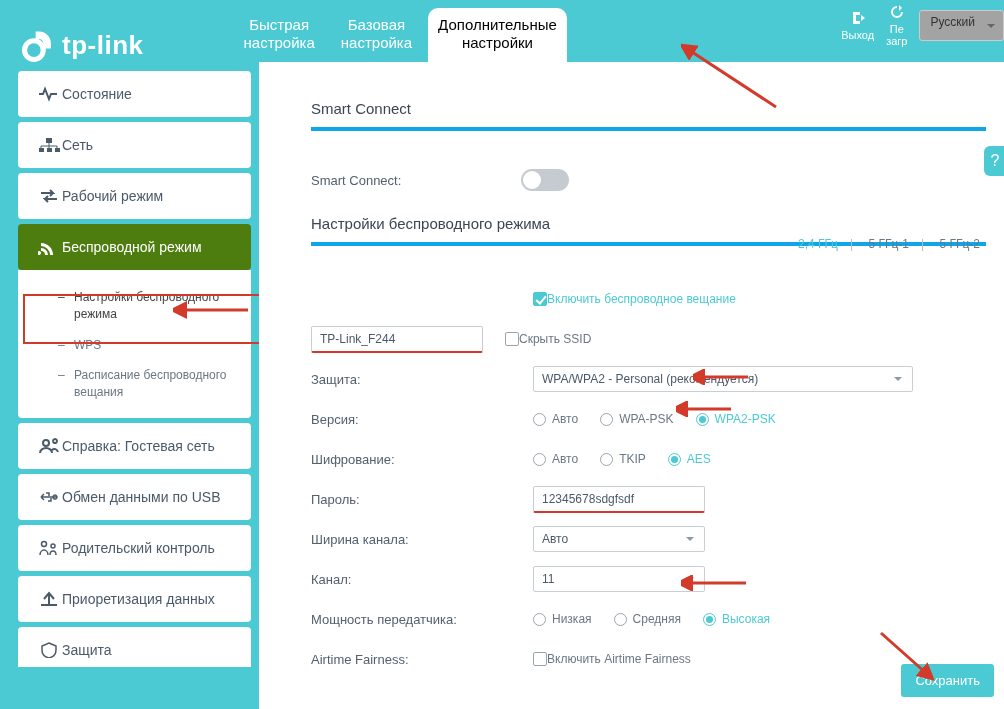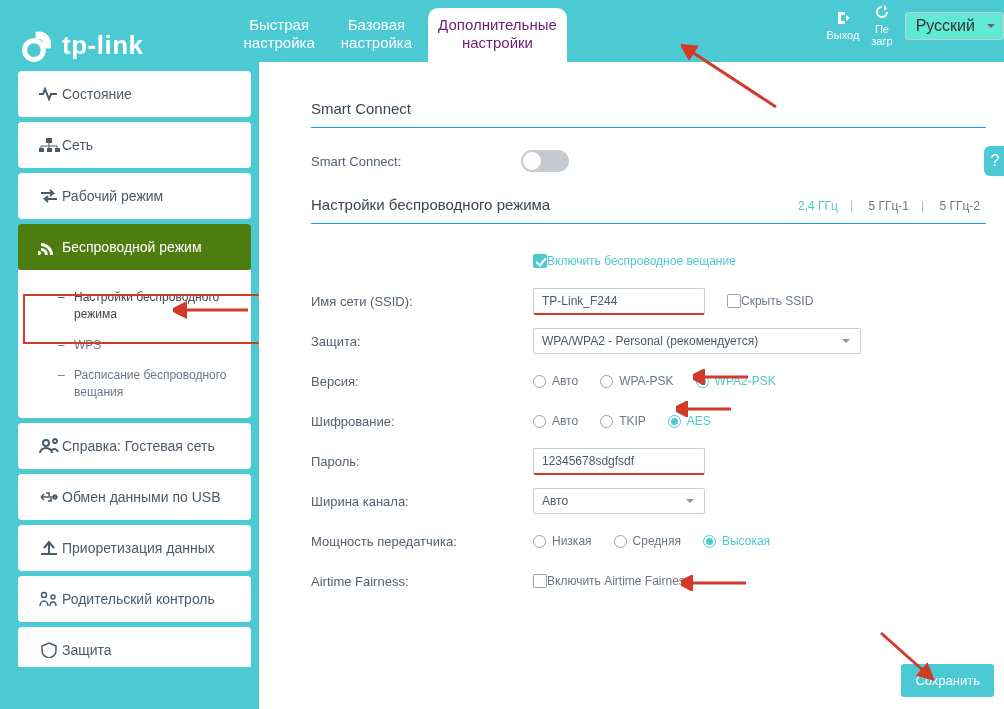--- a/index.html
+++ b/index.html
@@ -3,55 +3,55 @@
 <meta charset="utf-8">
 <style>
 *{box-sizing:border-box;margin:0;padding:0;font-family:Arial,Helvetica,sans-serif}
 body{background:#4bcad3;width:1004px;height:709px;overflow:hidden;color:#4b5a69;font-size:13px}
 .topbar{height:62px;display:flex;align-items:flex-start;padding:0 0 0 22px;position:relative}
 .logo{display:flex;align-items:center;color:#fff;padding-top:28px}
 .logo-icon{width:34px;height:34px;display:inline-block;margin-right:6px}
 .logo-text{font-size:26px;font-weight:600;letter-spacing:.5px}
 .top-tabs{display:flex;align-self:flex-end;margin-left:90px;gap:6px}
 .top-tab{color:#fff;font-size:15px;text-align:center;padding:8px 10px 10px;white-space:pre-line;cursor:pointer;line-height:1.2}
-.top-tab.active{background:#fff;color:#701a75;border-radius:10px 10px 0 0}
+.top-tab.active{background:#fff;color:#000000;border-radius:10px 10px 0 0}
 .top-right{position:absolute;right:0;top:4px;display:flex;align-items:center;gap:12px;color:#fff;font-size:11px}
 .tricon{display:flex;flex-direction:column;align-items:center;gap:3px}
-.lang-select{background:#5eead4;color:#333;border:1px solid #ccc;border-radius:3px;padding:4px 28px 4px 10px;font-size:16px;position:relative;cursor:pointer}
+.lang-select{background:#a3a3a3;color:#333;border:1px solid #ccc;border-radius:3px;padding:4px 28px 11px 10px;font-size:12px;position:relative;cursor:pointer}
 .lang-select::after{content:"";position:absolute;right:8px;top:50%;margin-top:-2px;border:4px solid transparent;border-top-color:#666}
 
 .main{display:flex;height:647px}
 .sidebar{width:259px;padding:9px 8px 0 18px;display:flex;flex-direction:column;gap:5px}
 .nav-item{background:#fff;border-radius:4px;padding:14px 16px 14px 20px;display:flex;align-items:center;gap:2px;color:#4b5a69;cursor:pointer;font-size:14px}
 .nav-item.active{background:#4d7c0f;color:#fff}
 .nav-icon{width:22px;height:18px;display:inline-flex;align-items:center;justify-content:center;flex-shrink:0}
 .sub-nav{background:#fff;border-radius:0 0 4px 4px;margin-top:-5px;padding:12px 0 10px}
 .sub-item{padding:7px 10px 7px 56px;font-size:12px;color:#6b7784;cursor:pointer;position:relative;line-height:1.4}
 .sub-item.active{color:#444}
 .sub-item::before{content:"–";position:absolute;left:40px}
 .sel-box{position:absolute;left:23px;top:232px;width:243px;height:50px;border:2px solid #d23a2a;pointer-events:none}
 
 .content{flex:1;background:#fff;padding:0;position:relative;overflow:hidden}
 .inner{padding:24px 18px 0 52px}
-.section-title{font-size:15px;color:#3b4653;padding:14px 0 10px;border-bottom:1px solid #0ea5e9;margin-bottom:22px}
+.section-title{font-size:15px;color:#3b4653;padding:14px 0 10px;border-bottom:4px solid #0ea5e9;margin-bottom:38px}
 .row{display:flex;align-items:center;margin-bottom:4px}
 .lbl{width:210px;color:#53606e;font-size:13px}
 .toggle{width:48px;height:22px;background:#c5cbd0;border-radius:11px;position:relative;cursor:pointer}
 .toggle::after{content:"";position:absolute;width:18px;height:18px;border-radius:50%;background:#fff;top:2px;left:2px}
 
 .band-tabs{float:right;font-size:12px;color:#6b7784;margin-top:-47px}
 .band-tabs span{padding:0 6px}
 .band-tabs .active{color:#4bcad3}
 .band-tabs .sep{color:#bbb}
 
 .form-row{display:flex;align-items:center;margin-bottom:10px;min-height:30px}
 .form-row .lbl{width:222px}
 .inp{border:1px solid #c7ced4;padding:5px 8px;font-size:12px;color:#4b5a69;width:172px;border-radius:2px}
 .inp.uline{border-bottom:2px solid #d23a2a}
-.sel{border:1px solid #c7ced4;padding:5px 8px;font-size:12px;color:#4b5a69;width:328px;position:relative;background:#fff;cursor:pointer;border-radius:2px}
+.sel{border:1px solid #c7ced4;padding:5px 8px;font-size:12px;color:#4b5a69;width:380px;position:relative;background:#fff;cursor:pointer;border-radius:2px}
 .sel.small{width:172px}
 .sel::after{content:"";position:absolute;right:10px;top:50%;margin-top:-2px;border:4px solid transparent;border-top-color:#8d98a2}
 .chk{display:inline-flex;align-items:center;gap:0;font-size:12px;color:#6b7784;cursor:pointer}
 .chk input{appearance:none;width:14px;height:14px;border:1px solid #9aa4ad;border-radius:2px;position:relative}
 .chk input:checked{background:#4bcad3;border-color:#4bcad3}
 .chk input:checked::after{content:"";position:absolute;left:4px;top:1px;width:4px;height:8px;border:solid #fff;border-width:0 2px 2px 0;transform:rotate(40deg)}
 .chk.teal{color:#4bcad3}
 
 .radios{display:flex;gap:22px;align-items:center}
 .rad{display:inline-flex;align-items:center;gap:6px;font-size:12px;color:#6b7784;cursor:pointer}
@@ -167,34 +167,34 @@
       <span class="nav-icon">
           <svg width="22" height="16">
             <path d="M3 8h16M3 8l3-3m-3 3 3 3M19 8a2 2 0 1 0 0 .1M8 4h3v3M10 12h3v-3" fill="none" stroke="#4b5a69" stroke-width="1.5"></path>
           </svg>
         </span>
       <span>Обмен данными по USB</span>
     </div>
     <div class="nav-item">
       <span class="nav-icon">
           <svg width="22" height="16">
-            <path d="M11 2v12M6 8l5-6 5 6M3 14h16" fill="none" stroke="#4b5a69" stroke-width="2"></path>
-          </svg>
-        </span>
-      <span>Приоретизация данных</span>
-    </div>
-    <div class="nav-item">
-      <span class="nav-icon">
-          <svg width="22" height="16">
             <circle cx="6" cy="4" r="2.5" fill="none" stroke="#4b5a69" stroke-width="1.5"></circle>
             <circle cx="15" cy="6" r="2" fill="none" stroke="#4b5a69" stroke-width="1.5"></circle>
             <path d="M2 15c0-3 2-5 4-5s4 2 4 5M12 15c0-2 1-4 3-4s3 2 3 4" fill="none" stroke="#4b5a69" stroke-width="1.5"></path>
           </svg>
         </span>
       <span>Родительский контроль</span>
+    </div>
+    <div class="nav-item">
+      <span class="nav-icon">
+          <svg width="22" height="16">
+            <path d="M11 2v12M6 8l5-6 5 6M3 14h16" fill="none" stroke="#4b5a69" stroke-width="2"></path>
+          </svg>
+        </span>
+      <span>Приоретизация данных</span>
     </div>
     <div class="nav-item" style="border-radius:4px 4px 0 0;padding-bottom:8px">
       <span class="nav-icon">
           <svg width="22" height="16">
             <path d="M11 1l7 3v4c0 4-3 7-7 8-4-1-7-4-7-8V4z" fill="none" stroke="#4b5a69" stroke-width="1.5"></path>
           </svg>
         </span>
       <span>Защита</span>
     </div>
     <div class="sel-box"></div>
@@ -220,21 +220,20 @@
 
       <div class="form-row">
           <div class="lbl"></div>
         <label class="chk teal">
             <input type="checkbox" checked="" style="">
             <span>Включить беспроводное вещание</span>
           </label>
       </div>
 
       <div class="form-row">
-        <div class="lbl">Имя сети (SSID):</div>
         <input class="inp uline" value="TP-Link_F244" style="">
         <label class="chk" style="margin-left:22px">
             <input type="checkbox" style="">
             <span>Скрыть SSID</span>
           </label>
       </div>
 
       <div class="form-row">
         <div class="lbl">Защита:</div>
         <div class="sel uline"><span>WPA/WPA2 - Personal (рекомендуется)</span></div>
@@ -280,20 +279,24 @@
         <div class="lbl">Пароль:</div>
         <input class="inp uline" value="12345678sdgfsdf" style="">
       </div>
 
 
       <div class="form-row">
         <div class="lbl">Ширина канала:</div>
         <div class="sel small"><span>Авто</span></div>
       </div>
 
+      <div class="form-row">
+        <div class="lbl">Канал:</div>
+        <div class="sel small uline"><span>11</span></div>
+      </div>
 
       <div class="form-row">
         <div class="lbl">Мощность передатчика:</div>
         <div class="radios">
           <label class="rad">
               <input type="radio" name="tx" style="">
               <span>Низкая</span>
             </label>
           <label class="rad">
               <input type="radio" name="tx" style="">

